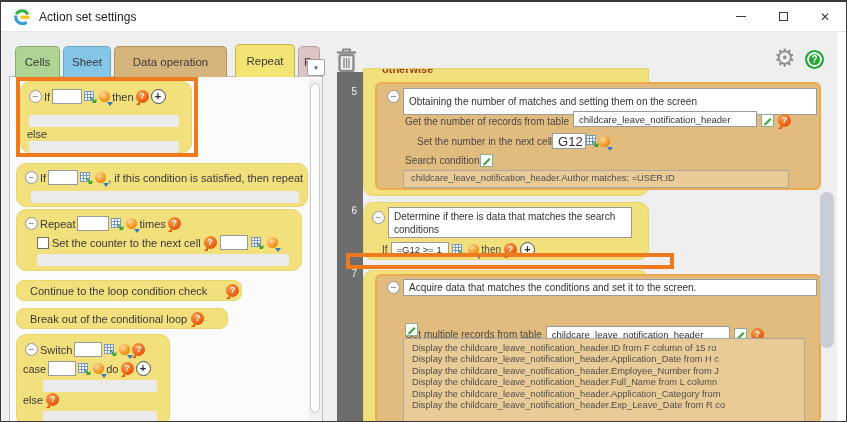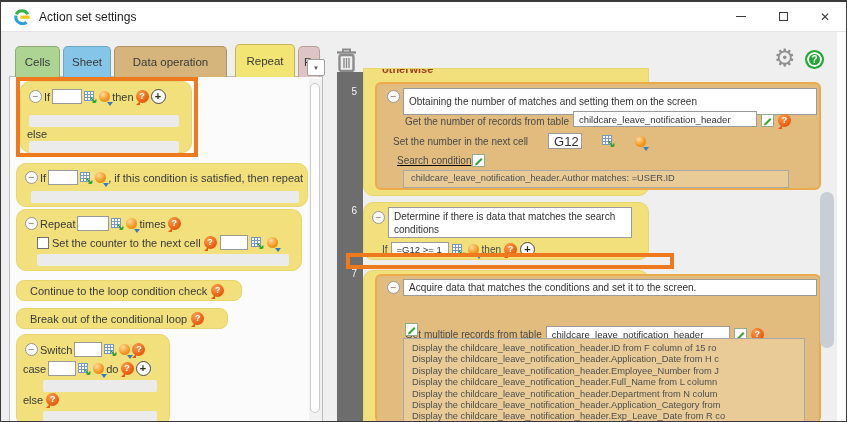--- a/index.html
+++ b/index.html
@@ -182,21 +182,21 @@
         <svg class="ic-grid" width="13" height="12" viewBox="0 0 13 12">
             <rect x="0.5" y="0.5" width="9" height="9" fill="#fff" stroke="#7a99c0"></rect>
             <path d="M0.5 3.5h9M0.5 6.5h9M3.5 0.5v9M6.5 0.5v9" stroke="#7a99c0"></path>
             <path d="M6.5 6.5 L11.5 11.5 M11.5 11.5 l-3 -0.5 M11.5 11.5 l0.5 -3" stroke="#2f9e2f" stroke-width="1.4" fill="none"></path>
           </svg>
         <span class="ic-ball"></span>
       </div>
       <div class="slot" style="left:20px;top:44px;width:252px;"></div>
     </div>
 
-    <div class="blk" style="left:6px;top:203px;width:226px;height:21px;border-radius:8px;display:flex;align-items:center;padding-left:13px;gap:4px;">
+    <div class="blk" style="left:6px;top:203px;width:226px;height:21px;border-radius:8px;display:flex;align-items:center;padding-left:13px;gap:19px;">
       <span class="lbl">Continue to the loop condition check</span>
       <span class="ic-help">?</span>
     </div>
     <div class="blk" style="left:6px;top:231px;width:212px;height:21px;border-radius:8px;display:flex;align-items:center;padding-left:13px;gap:4px;">
       <span class="lbl">Break out of the conditional loop</span>
       <span class="ic-help">?</span>
     </div>
 
     <div class="blk" style="left:6px;top:257px;width:154px;height:92px;">
       <div class="prow" style="left:8px;top:7px;gap:2px;">
@@ -259,31 +259,31 @@
     <div class="wbox" style="position:absolute;left:26px;top:4px;width:414px;height:27px;text-align:right;">Obtaining the number of matches and setting them on the screen</div>
     <div class="prow" style="left:28px;top:27px;gap:4px;align-items:flex-end;">
       <span class="lbl-sm">Get the number of records from table</span>
       <span class="wbox" style="width:184px;height:16px;font-size:9.5px;">childcare_leave_notification_header</span>
       <svg class="ic-edit" width="13" height="13" viewBox="0 0 13 13">
           <rect x="0.5" y="0.5" width="12" height="12" fill="#fff" stroke="#8fae8f"></rect>
           <path d="M3.5 9.5 L9 4 L10.5 5.5 L5 11 L3 11.5 Z" fill="#3aa53a"></path>
         </svg>
       <span class="ic-help">?</span>
     </div>
-    <div class="prow" style="left:16px;top:49px;gap:20px;">
+    <div class="prow" style="left:40px;top:49px;gap:0;">
       <span class="lbl-sm">Set the number in the next cell</span>
       <span class="wbox" style="width:34px;height:16px;font-size:13px;">G12</span>
       <svg class="ic-grid" width="13" height="12" viewBox="0 0 13 12">
           <rect x="0.5" y="0.5" width="9" height="9" fill="#fff" stroke="#7a99c0"></rect>
           <path d="M0.5 3.5h9M0.5 6.5h9M3.5 0.5v9M6.5 0.5v9" stroke="#7a99c0"></path>
           <path d="M6.5 6.5 L11.5 11.5 M11.5 11.5 l-3 -0.5 M11.5 11.5 l0.5 -3" stroke="#2f9e2f" stroke-width="1.4" fill="none"></path>
         </svg>
       <span class="ic-ball"></span>
     </div>
-    <div class="prow" style="left:20px;top:70px;gap:0;text-decoration:underline;">
+    <div class="prow" style="left:28px;top:70px;gap:0;">
       <span class="lbl-sm">Search condition</span>
       <svg class="ic-edit" width="13" height="13" viewBox="0 0 13 13">
           <rect x="0.5" y="0.5" width="12" height="12" fill="#fff" stroke="#8fae8f"></rect>
           <path d="M3.5 9.5 L9 4 L10.5 5.5 L5 11 L3 11.5 Z" fill="#3aa53a"></path>
         </svg>
     </div>
     <div class="inset" style="left:26px;top:86px;width:386px;height:18px;display:flex;align-items:center;padding-left:7px;">
       <span class="dline">childcare_leave_notification_header.Author matches: =USER.ID</span>
     </div>
   </div>
@@ -323,21 +323,20 @@
       <svg class="ic-edit" width="13" height="13" viewBox="0 0 13 13">
           <rect x="0.5" y="0.5" width="12" height="12" fill="#fff" stroke="#8fae8f"></rect>
           <path d="M3.5 9.5 L9 4 L10.5 5.5 L5 11 L3 11.5 Z" fill="#3aa53a"></path>
         </svg>
     </div>
     <div class="inset" style="left:26px;top:62px;width:402px;height:98px;padding:4px 0 0 8px;">
       <div class="dline">Display the childcare_leave_notification_header.ID from F column of 15 ro</div>
       <div class="dline">Display the childcare_leave_notification_header.Application_Date from H c</div>
       <div class="dline">Display the childcare_leave_notification_header.Employee_Number from J</div>
       <div class="dline">Display the childcare_leave_notification_header.Full_Name from L column</div>
-      <div class="dline">Display the childcare_leave_notification_header.Department from N colum</div>
       <div class="dline">Display the childcare_leave_notification_header.Application_Category from</div>
       <div class="dline">Display the childcare_leave_notification_header.Exp_Leave_Date from R co</div>
 
     </div>
   </div>
 
   <div class="orange-bar"></div>
 
   <div class="right-strip"></div>
   <div class="rsb-thumb"></div>

